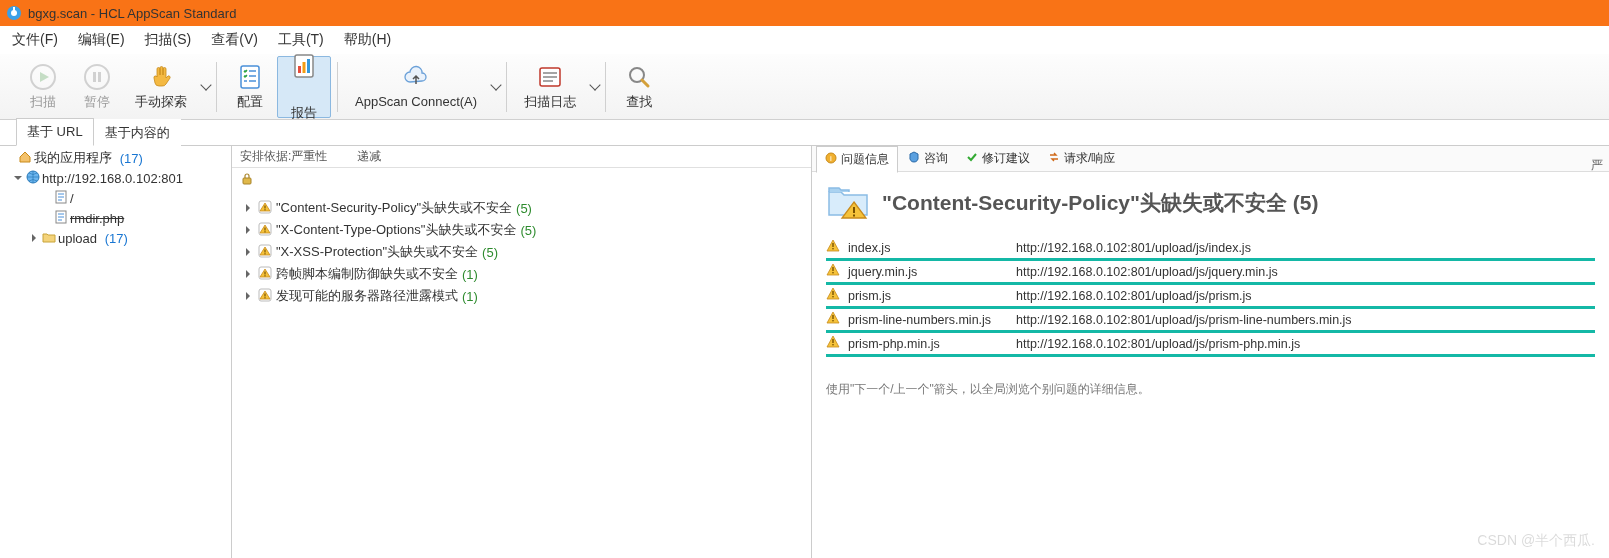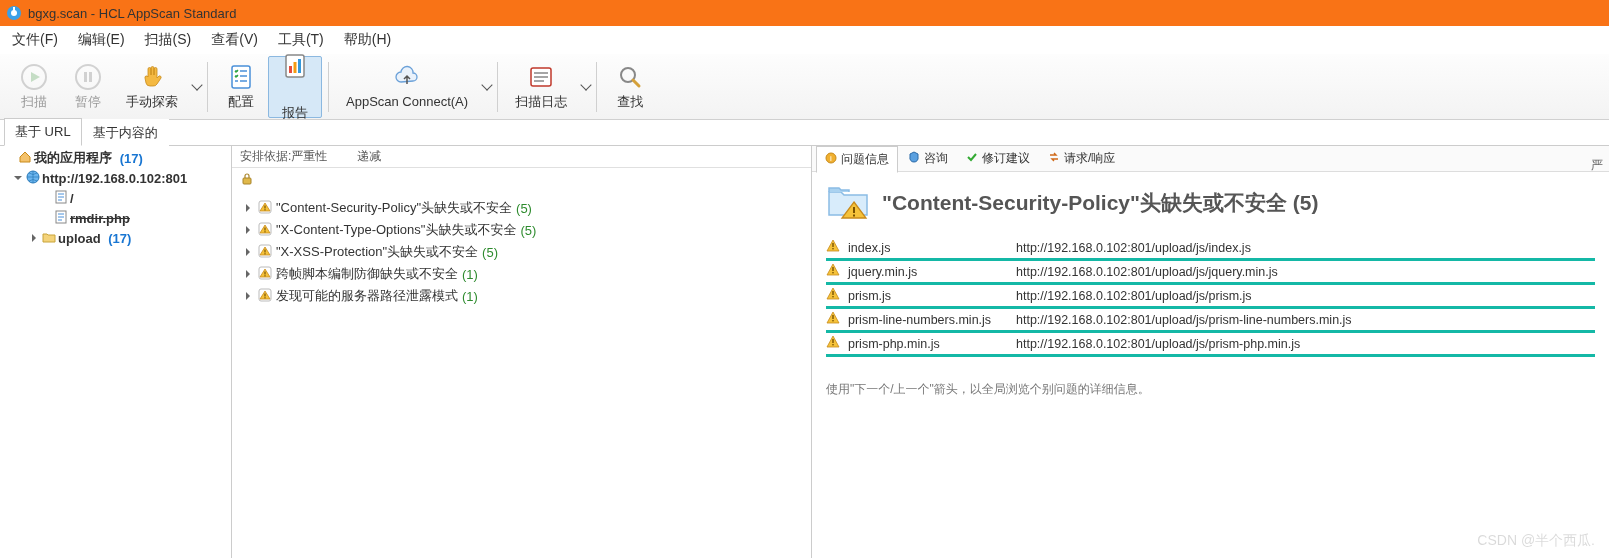--- a/index.html
+++ b/index.html
@@ -8,46 +8,46 @@
 
 .title-bar { height: 26px; display: flex; align-items: center; padding: 0 6px; background: #f97316; }
 .title-bar .app-icon { width: 16px; height: 16px; margin-right: 6px; }
 .title-bar .title-text { font-size: 13px; color: #333; }
 
 
 .menu-bar { height: 28px; display: flex; align-items: center; padding: 0 12px; gap: 20px; background: #fff; }
 .menu-item { font-size: 14px; cursor: default; }
 
 
-.toolbar { height: 66px; display: flex; align-items: center; background: linear-gradient(#fdfdfd, #f3f3f3); border-bottom: 1px solid #d0d0d0; padding: 0 7px; }
+.toolbar { height: 66px; display: flex; align-items: center; background: linear-gradient(#fdfdfd, #f3f3f3); border-bottom: 1px solid #d0d0d0; padding: 0 16px; }
 .tool-btn { display: flex; flex-direction: column; align-items: center; justify-content: center; min-width: 50px; height: 62px; padding: 4px 10px; gap: 2px; cursor: default; border: 1px solid transparent; border-radius: 2px; }
 .tool-btn.selected { background: #d6e8f7; border-color: #8bb8e0; gap: 24px; }
 .tool-btn.disabled .icon-wrap { opacity: 0.35; }
 .tool-btn.disabled .tool-label { color: #999; }
 .tool-btn .icon-wrap { width: 32px; height: 28px; display: flex; align-items: center; justify-content: center; }
 .tool-btn .tool-label { font-size: 13px; white-space: nowrap; }
 .tool-row { display: flex; align-items: center; }
 .tool-sep { width: 1px; height: 50px; background: #d0d0d0; margin: 0 6px; }
 .chev-down { width: 8px; height: 8px; border-left: 1px solid #555; border-bottom: 1px solid #555; transform: rotate(-45deg); display: inline-block; margin-left: 4px; position: relative; top: -2px; }
 
 
-.sub-tabs { height: 26px; display: flex; align-items: flex-end; border-bottom: 1px solid #ccc; background: #fff; padding-left: 4px; }
+.sub-tabs { height: 26px; display: flex; align-items: flex-end; border-bottom: 1px solid #ccc; background: #fff; padding-left: 16px; }
 .sub-tab { padding: 4px 10px; font-size: 13px; border: 1px solid transparent; border-bottom: none; position: relative; top: 1px; background: #fff; }
 .sub-tab.active { border-color: #ccc; background: #fff; border-bottom: 1px solid #fff; }
 
 
 .main { display: flex; height: calc(558px - 26px - 28px - 66px - 26px); }
 .panel { border-right: 1px solid #ccc; overflow: auto; }
 .left-panel { width: 232px; min-width: 232px; padding-top: 2px; }
 .mid-panel { width: 580px; min-width: 580px; }
 .right-panel { flex: 1; display: flex; flex-direction: column; }
 
 
 .tree { font-size: 13px; }
-.tree-row { display: flex; align-items: center; height: 20px; padding-left: 4px; gap: 2px; white-space: nowrap; font-weight: bold; }
+.tree-row { display: flex; align-items: center; height: 20px; padding-left: 4px; gap: 2px; white-space: nowrap; }
 .tree-indent { display: inline-block; height: 20px; position: relative; }
 .tree-toggle { width: 12px; height: 12px; display: flex; align-items: center; justify-content: center; cursor: default; }
 .tree-toggle.open::before { content: ""; border: 4px solid transparent; border-top-color: #666; position: relative; top: 2px; }
 .tree-toggle.closed::before { content: ""; border: 4px solid transparent; border-left-color: #666; position: relative; left: 2px; }
 .tree-toggle.none { visibility: hidden; }
 .count { color: #1976d2; }
 .count-green { color: #2e8b2e; }
 .strike { text-decoration: line-through; }
 
 

